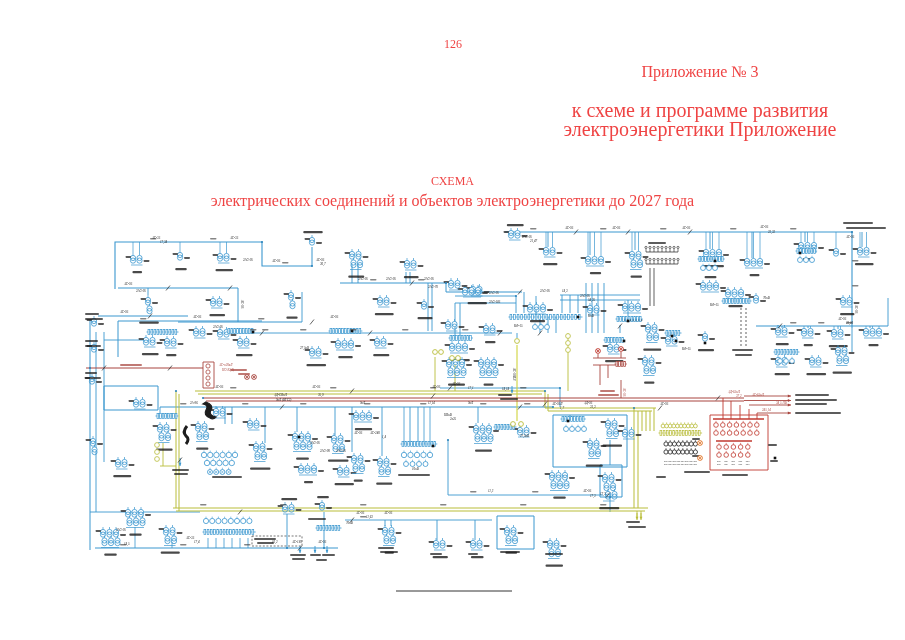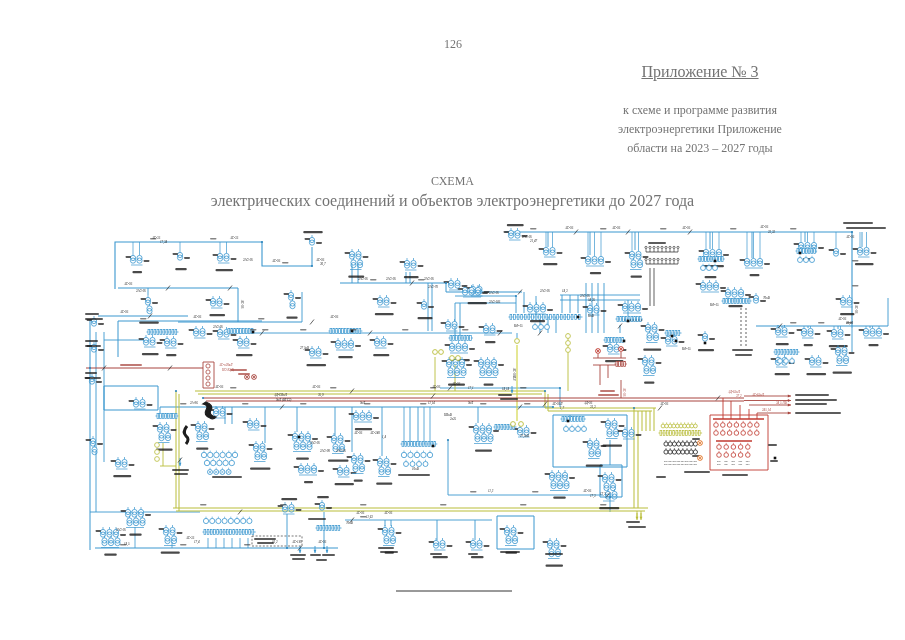--- a/index.html
+++ b/index.html
@@ -1,34 +1,33 @@
 <!DOCTYPE html>
 <html><head>
 <meta charset="utf-8">
 <style>
   html,body{margin:0;padding:0;background:#ffffff;}
   #page{position:relative;width:905px;height:640px;background:#ffffff;overflow:hidden;
-        font-family:"Liberation Serif","DejaVu Serif",serif;color:#737373;}
+        font-family:"Liberation Serif","DejaVu Serif",serif;color:#ef4444;}
   #page-number{position:absolute;left:444px;top:37px;font-size:12px;}
-  #appendix{position:absolute;left:540px;top:63px;width:320px;text-align:center;font-size:16px;text-decoration:underline;}
-  #refblock{position:absolute;left:540px;top:101px;width:320px;text-align:center;font-size:12px;line-height:19px;}
+  #appendix{position:absolute;left:540px;top:63px;width:320px;text-align:center;font-size:16px;}
+  #refblock{position:absolute;left:540px;top:101px;width:320px;text-align:center;font-size:20px;line-height:19px;}
   #title{position:absolute;left:0px;top:174px;width:905px;text-align:center;font-size:12px;}
   #subtitle{position:absolute;left:0px;top:192px;width:905px;text-align:center;font-size:16px;}
   #schematic{position:absolute;left:0;top:0;}
 </style>
 </head>
 <body>
 
 <div id="page">
   <div id="page-number">126</div>
   <div id="appendix">Приложение № 3</div>
   <div id="refblock">
     <div>к схеме и программе развития</div>
     <div>электроэнергетики Приложение</div>
-    <div>области на 2023 – 2027 годы</div>
   </div>
   <div id="title">СХЕМА</div>
   <div id="subtitle">электрических соединений и объектов электроэнергетики до 2027 года</div>
   <svg id="schematic" width="905" height="640" viewBox="0 0 905 640">
       <g>
         <polyline points="115,289 115,242 262,242 262,266 312,266" fill="none" stroke="#3b97cf" stroke-width="1.1"></polyline>
         <polyline points="312,266 312,247" fill="none" stroke="#3b97cf" stroke-width="1"></polyline>
         <polyline points="118,288 238,288" fill="none" stroke="#3b97cf" stroke-width="1"></polyline>
         <polyline points="238,288 238,322" fill="none" stroke="#3b97cf" stroke-width="1"></polyline>
         <polyline points="148,288 148,295" fill="none" stroke="#3b97cf" stroke-width="0.9"></polyline>

